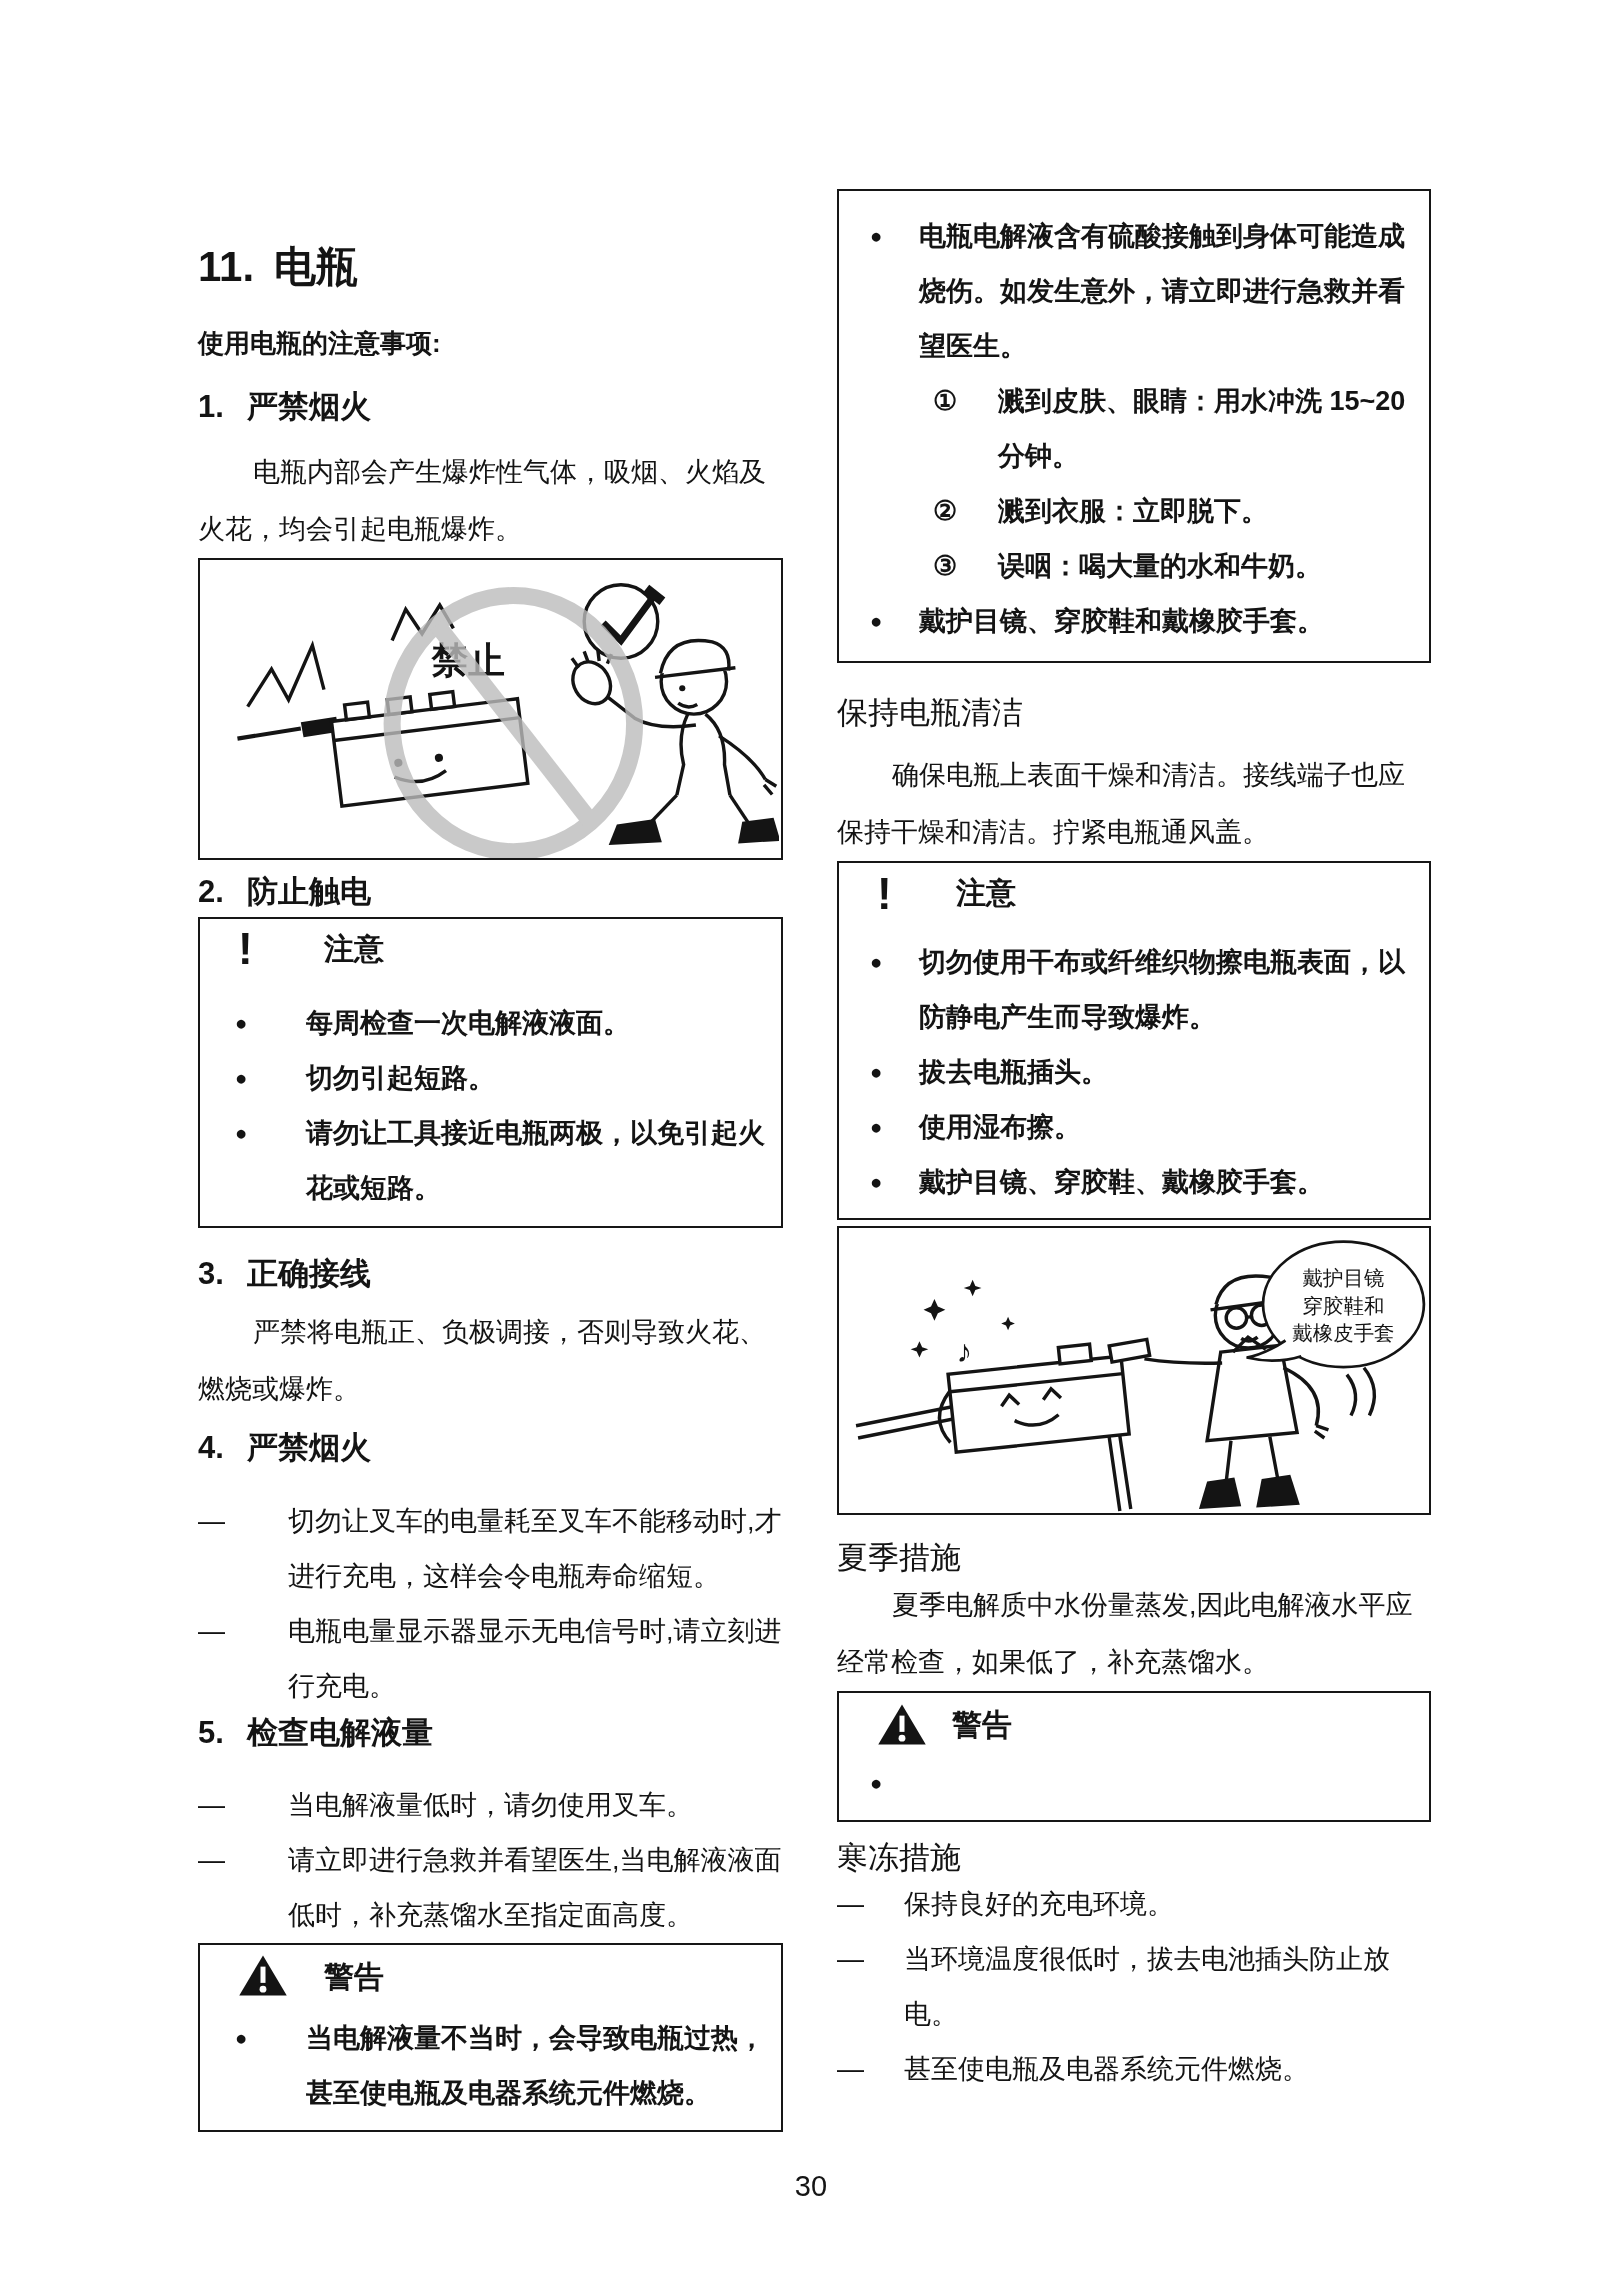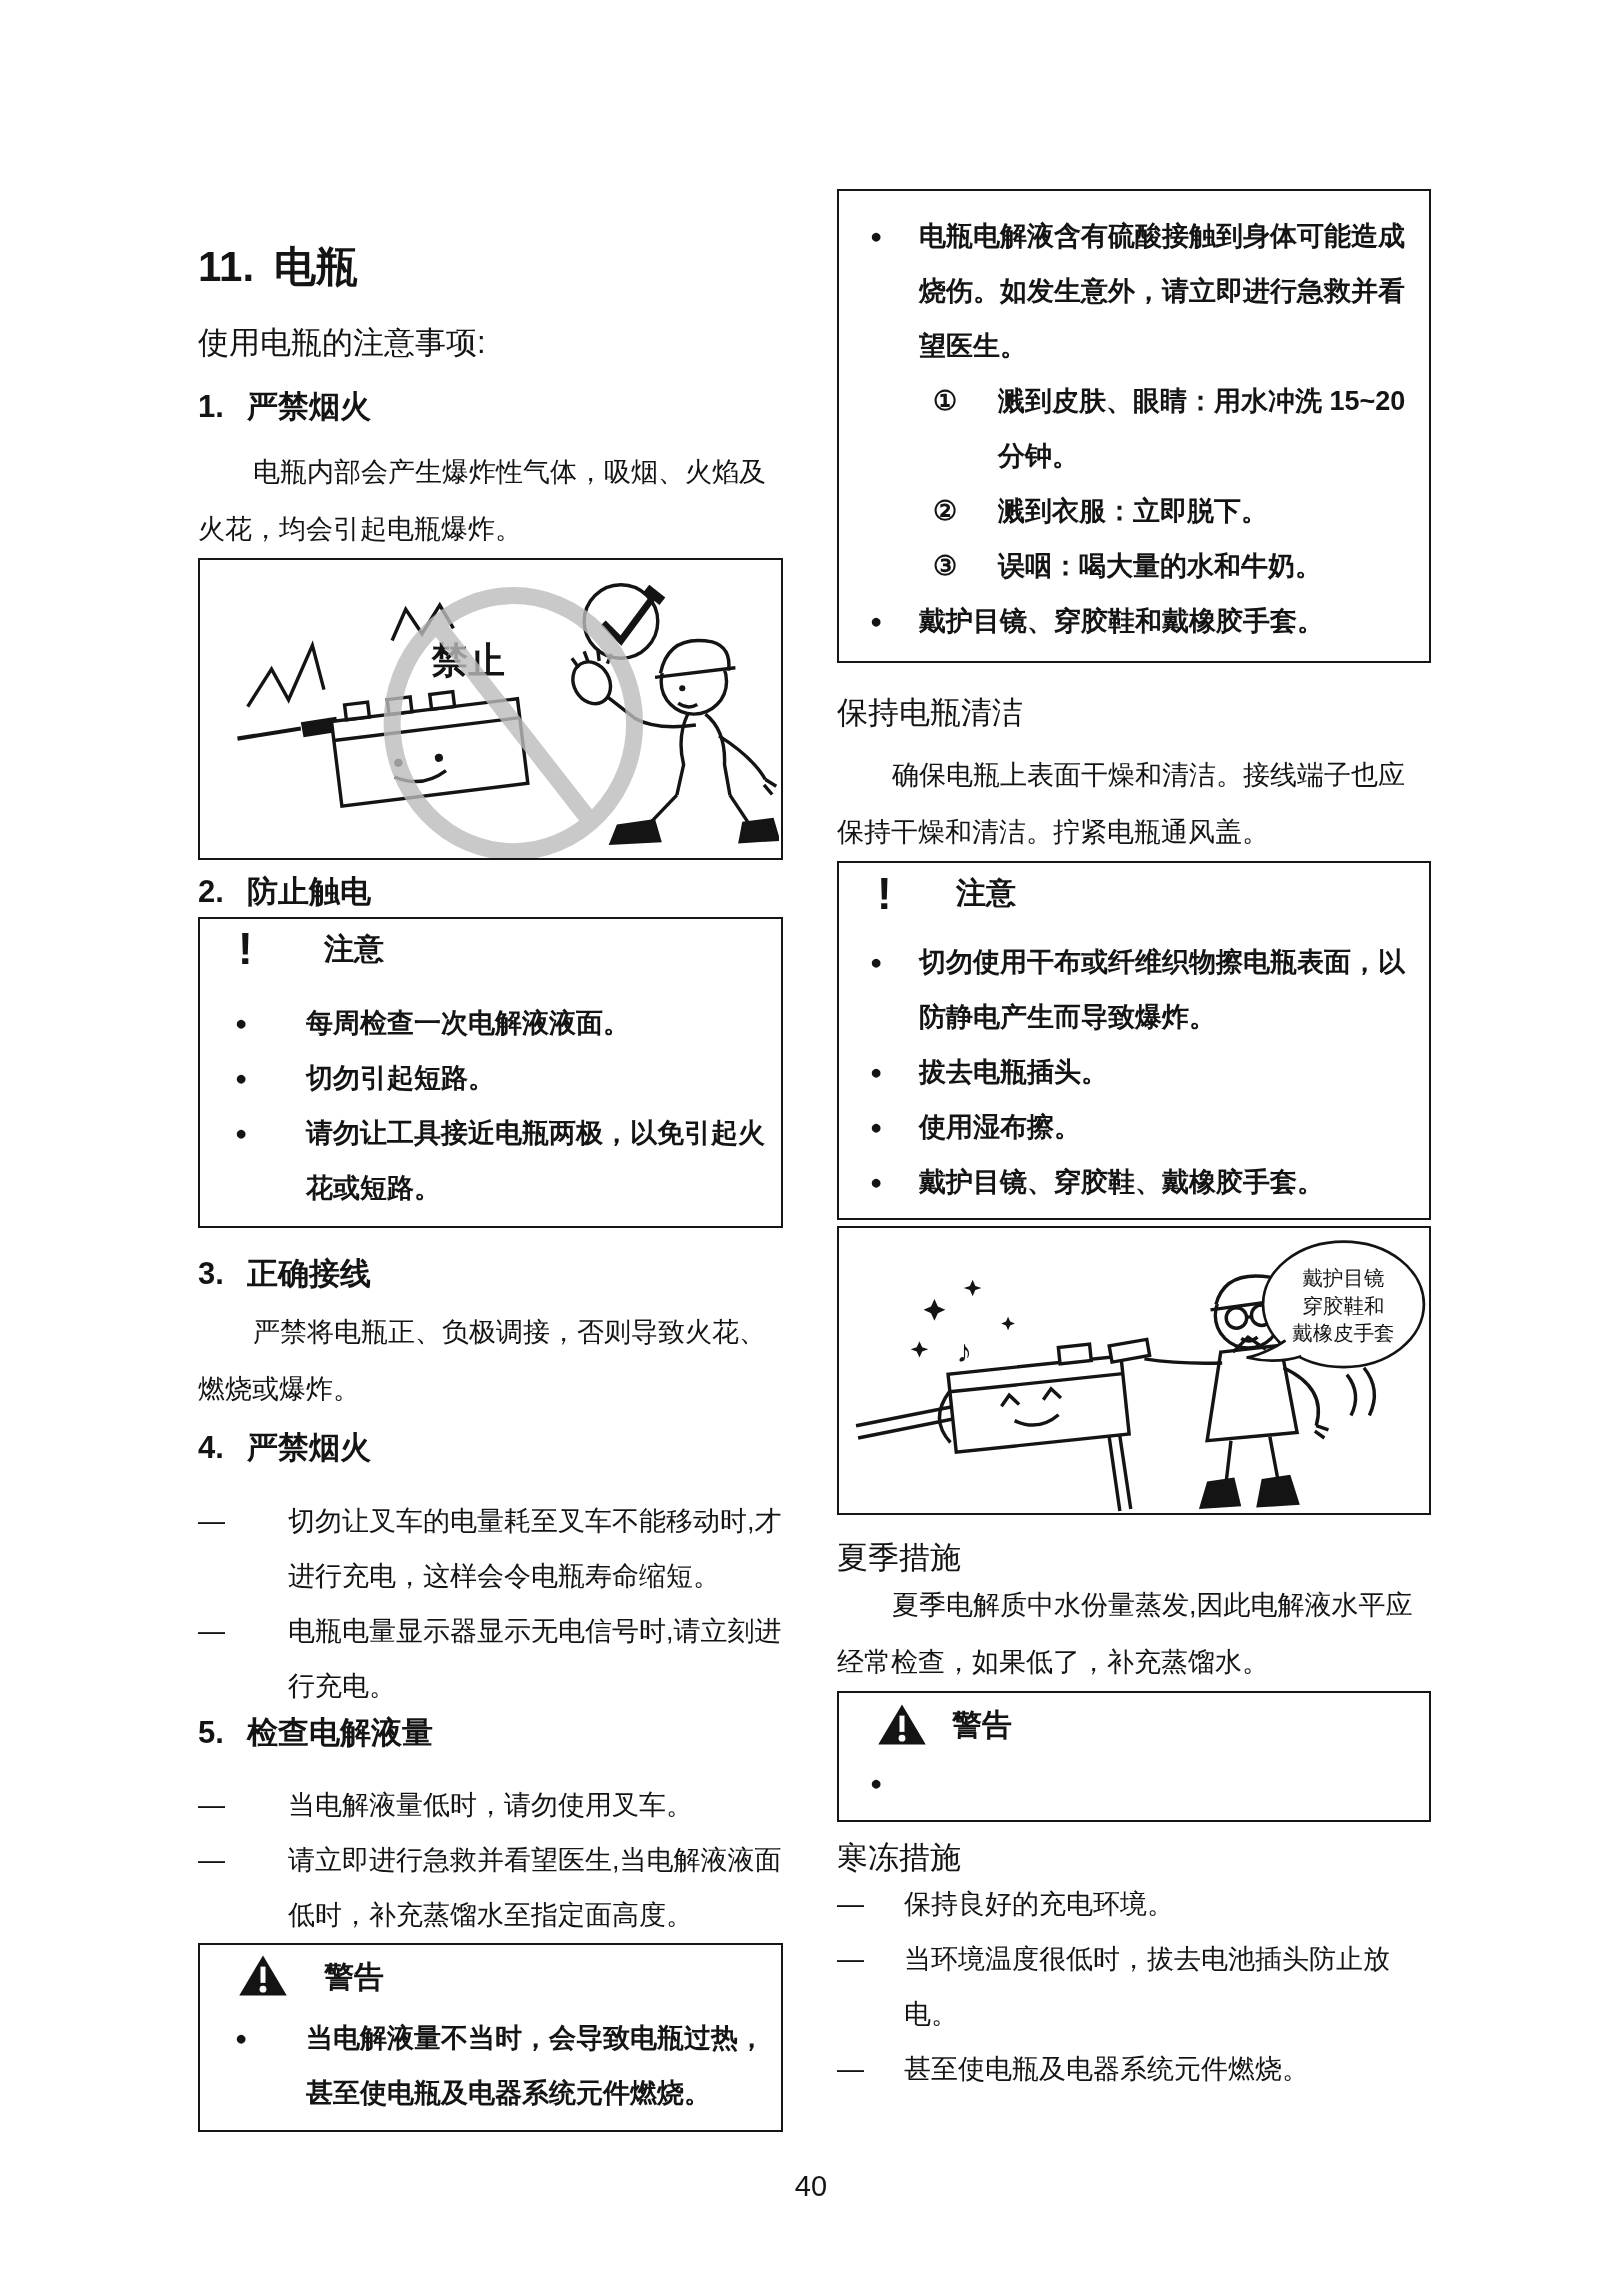--- a/index.html
+++ b/index.html
@@ -4,21 +4,21 @@
 <style>
   html,body{margin:0;padding:0;background:#e8e8e8;}
   .page{position:relative;width:1623px;height:2295px;background:#ffffff;
         font-family:"Liberation Sans",sans-serif;color:#141414;overflow:hidden;}
   .col{position:absolute;top:0;}
   .col-left{left:198px;width:585px;margin-top:40px;}
   .col-right{left:837px;width:594px;}
 
   h1.title{display:flex;margin:203px 0 0 0;font-size:42px;font-weight:bold;line-height:48px;}
   h1.title .t-num{flex:none;width:76px;}
-  h2.subtitle{margin:33px 0 0 0;font-size:31px;font-weight:normal;line-height:38px;}
+  h2.subtitle{margin:33px 0 0 0;font-size:26px;font-weight:bold;line-height:38px;}
   h3.sec{display:flex;margin:0;font-size:31px;font-weight:bold;line-height:38px;}
   h3.sec .h-num{flex:none;width:49px;}
   h3.sub{margin:0;font-size:31px;font-weight:normal;line-height:38px;}
 
   p.body{margin:0;font-size:27px;line-height:57px;}
   .indent{text-indent:55px;}
 
   .drow{display:flex;font-size:27px;line-height:55px;}
   .drow .dash{flex:none;width:90px;}
   .col-right .drow .dash{width:67px;}
@@ -342,15 +342,15 @@
         <span class="dash">—</span>
         <span>当环境温度很低时，拔去电池插头防止放电。</span>
       </div>
       <div class="drow">
         <span class="dash">—</span>
         <span>甚至使电瓶及电器系统元件燃烧。</span>
       </div>
     </div>
   </div>
 
-  <div class="pageno">40</div>
+  <div class="pageno">30</div>
 </div>
 
 
 </body></html>

